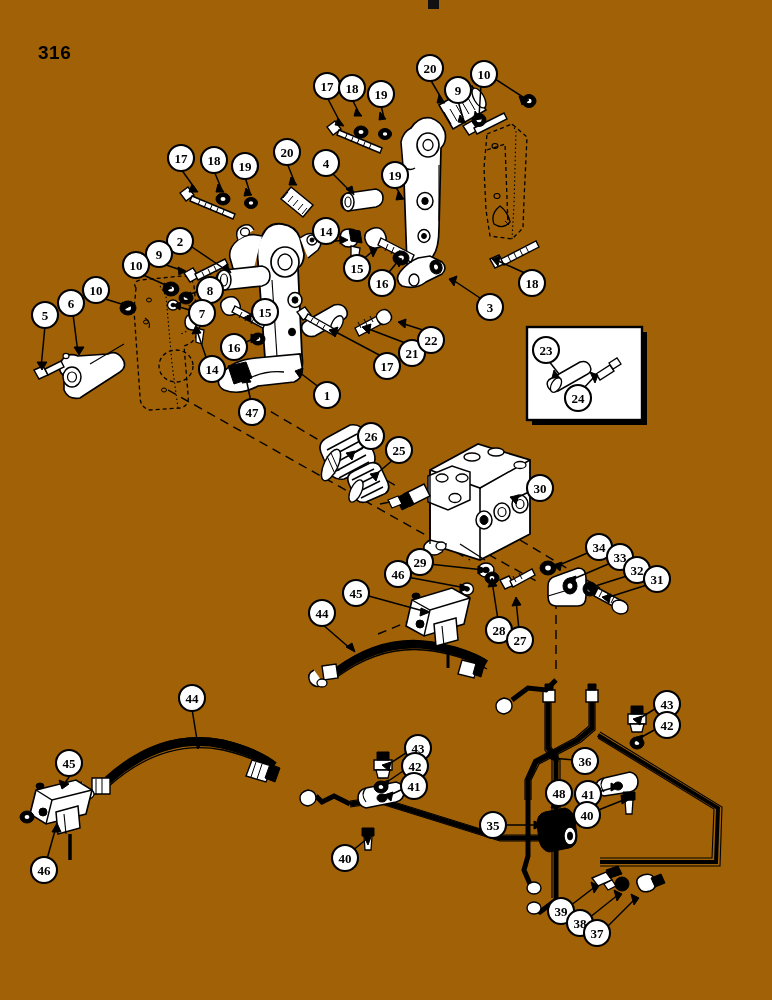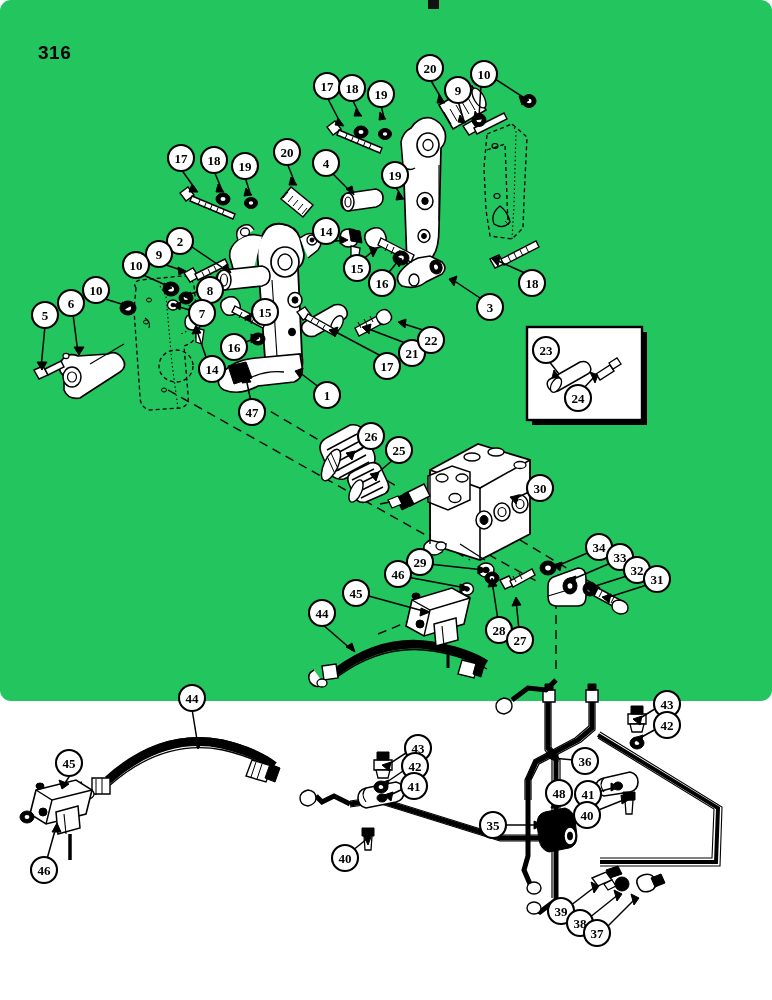--- a/index.html
+++ b/index.html
@@ -1,17 +1,17 @@
 <!DOCTYPE html>
 <html><head>
 <meta charset="utf-8">
 <style>
   html,body{margin:0;padding:0;background:#fff;}
   body{width:772px;height:1000px;font-family:"Liberation Sans",sans-serif;overflow:hidden;}
-  #page{position:relative;width:772px;height:701px;background:#22c55e;border-radius:11px;}
+  #page{position:relative;width:772px;height:1000px;background:#a16207;}
   #page-number{
     position:absolute;left:38px;top:42px;
     font-size:19px;font-weight:bold;color:#000;letter-spacing:0.5px;
     font-family:"Liberation Sans",sans-serif;
   }
   #top-artifact{position:absolute;left:428px;top:0px;width:11px;height:9px;background:#111;}
   svg#diagram{position:absolute;left:0;top:0;width:772px;height:1000px;}
   .ln{stroke:#000;fill:none;}
   .fillw{fill:#fff;stroke:#000;}
   .fillk{fill:#000;stroke:#000;}

